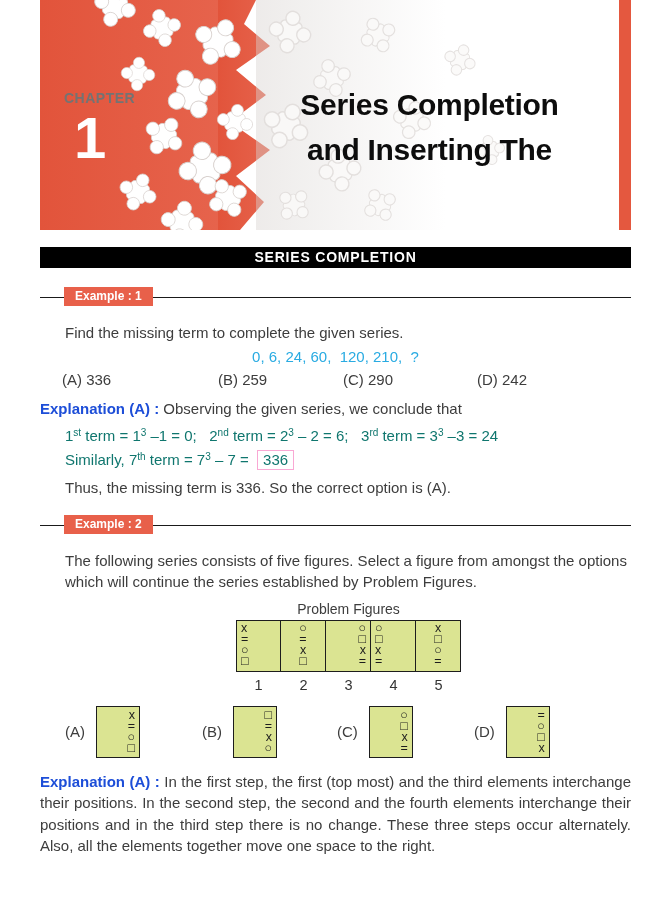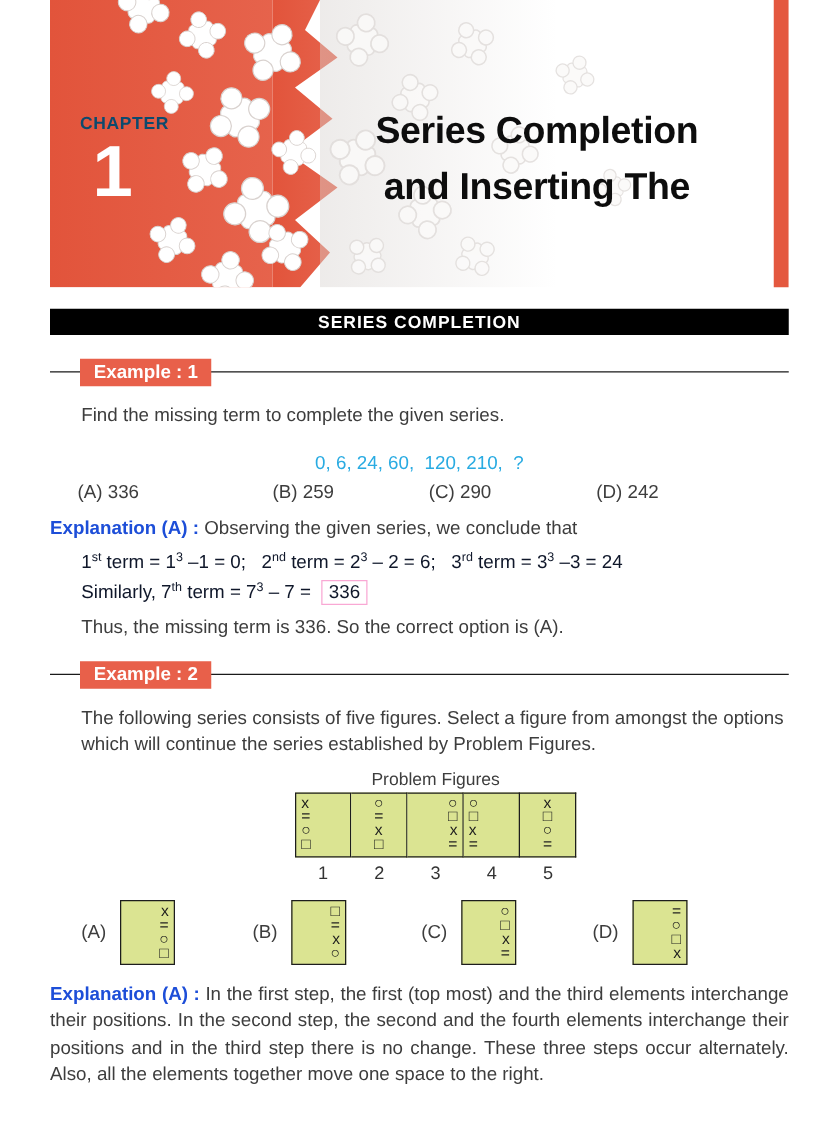--- a/index.html
+++ b/index.html
@@ -4,42 +4,42 @@
 <style>
   * { margin:0; padding:0; box-sizing:border-box; }
   html,body { width:672px; background:#fff; font-family:"Liberation Sans", sans-serif; }
   body { height:912px; overflow:hidden; color:#3d3d3d; }
   .content { width:591px; margin-left:40px; }
 
   
   .chapter-header { position:relative; width:591px; height:230px; overflow:hidden; }
   .hdr-svg { position:absolute; inset:0; }
   .right-stripe { position:absolute; right:0; top:0; width:12px; height:230px; background:#e4583f; }
-  .chapter-label { position:absolute; left:24px; top:90px; color:#0c4a6e; font-weight:bold; font-size:14px; letter-spacing:.5px; }
+  .chapter-label { position:absolute; left:24px; top:90px; color:#737373; font-weight:bold; font-size:14px; letter-spacing:.5px; }
   .chapter-number { position:absolute; left:34px; top:104px; color:#fff; font-weight:bold; font-size:58px; }
   .chapter-title { position:absolute; left:210px; right:22px; top:82px; text-align:center; color:#0d0d0d; font-weight:bold; font-size:30px; line-height:45px; letter-spacing:-.3px; }
 
   
   .section-bar { margin-top:17px; height:21px; background:#000; color:#fff; font-weight:bold; font-size:14px; letter-spacing:.8px; text-align:center; line-height:21px; }
 
   .intro { margin-top:11px; font-size:15px; line-height:23px; color:#3d3d3d; }
   .intro p + p { margin-top:2px; }
 
   
   .ex-heading { position:relative; height:22px; margin-top:19px; }
   .ex-rule { position:absolute; left:0; right:0; top:10px; border-top:1.6px solid #1a1a1a; }
-  .ex-box { position:absolute; left:24px; top:0; background:#e8604a; color:#fff; font-weight:bold; font-size:15px; padding:2px 11px 3px 11px; }
+  .ex-box { position:absolute; left:24px; top:0; background:#e8604a; color:#fff; font-weight:bold; font-size:12px; padding:2px 11px 3px 11px; }
 
   .q-text { margin-top:13px; padding-left:25px; font-size:15px; line-height:21px; }
-  .series-line { margin-top:19px; text-align:center; color:#29abe2; font-size:15px; white-space:pre-wrap; }
+  .series-line { margin-top:5px; text-align:center; color:#29abe2; font-size:15px; white-space:pre-wrap; }
   .opts-row { margin-top:6px; padding-left:22px; display:grid; grid-template-columns:156px 125px 134px auto; font-size:15px; }
 
   .expl { margin-top:10px; font-size:15px; line-height:21.5px; }
   .expl-label { color:#1d4ed8; font-weight:bold; }
-  .math-line { margin-top:7px; padding-left:25px; font-size:15px; white-space:pre-wrap; color:#0f172a; }
+  .math-line { margin-top:7px; padding-left:25px; font-size:15px; white-space:pre-wrap; color:#0f766e; }
   .sup { font-size:10px; vertical-align:5px; }
   .boxed { border:1px solid #f9a8d4; padding:0px 5px 1px 5px; }
   .concl { margin-top:11px; padding-left:25px; font-size:15px; }
 
   .justified { text-align:justify; }
 
   
   .fig-caption { margin-top:9px; text-align:center; font-size:14px; transform:translateX(13px); }
   .fig-strip-wrap { display:flex; justify-content:center; transform:translateX(13px); margin-top:3px; }
   .fig-cell { width:45px; height:52px; background:#dbe492; border:1.5px solid #1d1d1d; border-left-width:0; padding:2px 4px 3px 4px; display:flex; flex-direction:column; justify-content:space-between; }

